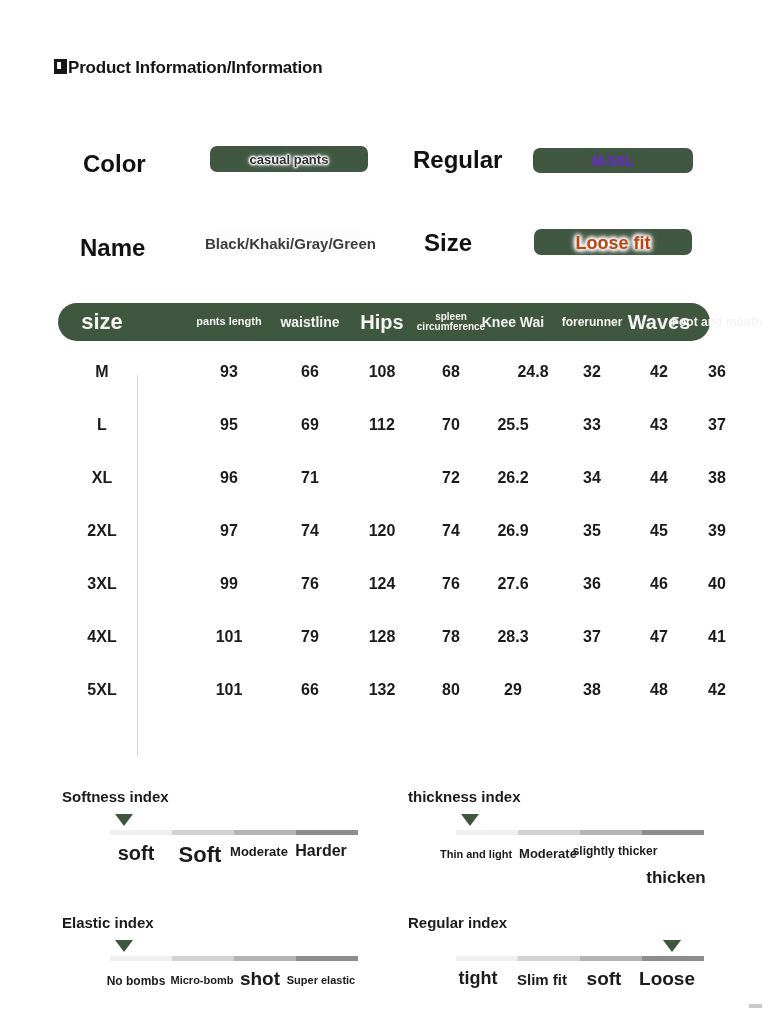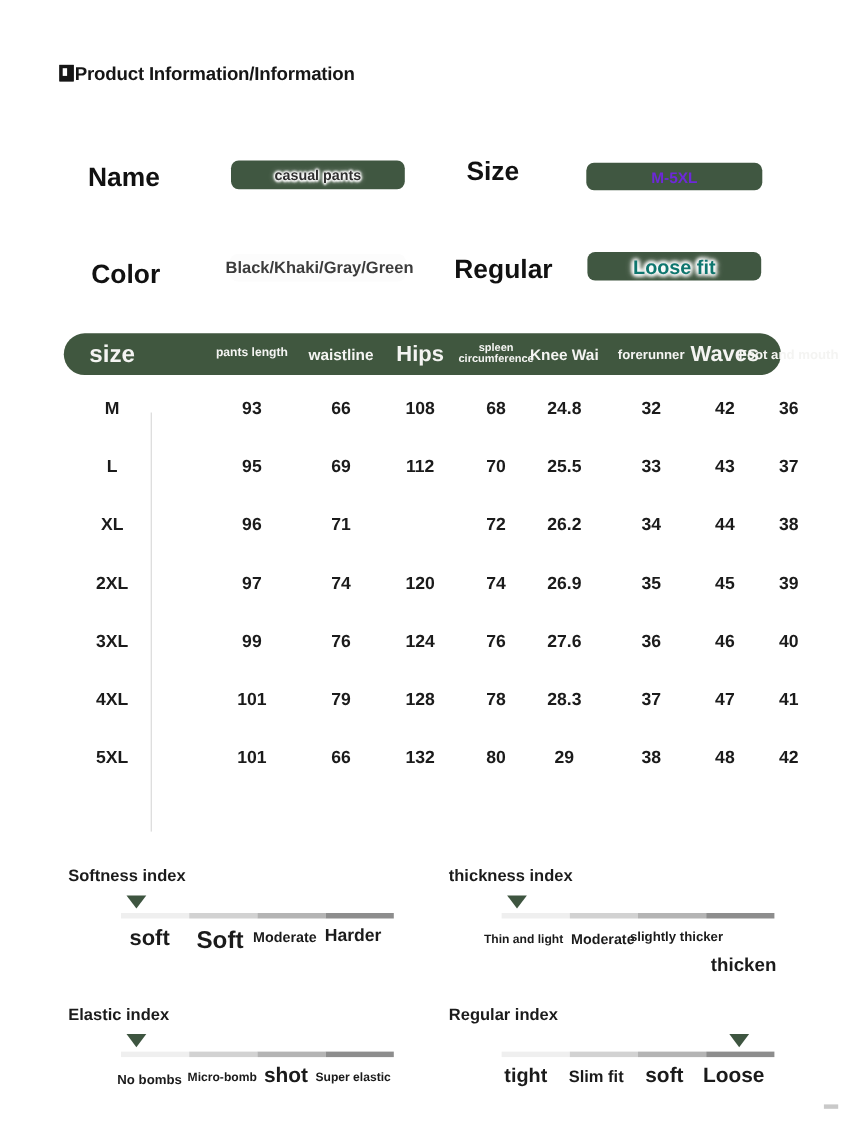--- a/index.html
+++ b/index.html
@@ -109,21 +109,21 @@
     font-size: 15px;
     color: #3c3c3c;
     text-shadow: 0 0 4px #fff, 0 0 7px #fff;
   }
 
   
   .pill-regular { left: 534px; top: 229px; width: 158px; height: 26px; }
   .txt-regular {
     left: 534px; top: 233px; width: 158px;
     font-size: 18px;
-    color: #0f766e;
+    color: #c2410c;
     text-shadow:
        0 0 4px #fff, 0 0 4px #fff, 0 0 8px #fff,
        2px 0 4px #fff, -2px 0 4px #fff, 0 2px 4px #fff, 0 -2px 4px #fff;
   }
 
   
   .table-wrap {
     position: absolute;
     left: 58px;
     top: 303px;
@@ -252,27 +252,27 @@
   }
 </style>
 </head>
 <body>
 
 <div class="section-title"><span class="tofu"></span><span>Product Information/Information</span></div>
 
 <div class="attrs">
 
   <div class="attr-row">
+    <div class="attr-label lab-color">Color</div>
+    <div class="attr-label lab-regular">Regular</div>
+  </div>
+
+  <div class="attr-row">
     <div class="attr-label lab-name">Name</div>
     <div class="attr-label lab-size">Size</div>
-  </div>
-
-  <div class="attr-row">
-    <div class="attr-label lab-color">Color</div>
-    <div class="attr-label lab-regular">Regular</div>
   </div>
 
 </div>
 
 <div class="pill pill-name"></div>
 <div class="pill-text txt-name">casual pants</div>
 
 <div class="pill pill-size"></div>
 <div class="pill-text txt-size">M-5XL</div>
 
@@ -295,21 +295,21 @@
       <div class="th" style="left: 556px; width: 90px; font-size: 20px;">Waves</div>
     </div>
   <div class="tbl-body" id="tbl-body">
     <div class="divider"></div>
   <div class="tr">
         <div class="td" style="left: 0px; width: 88px;">M</div>
         <div class="td" style="left: 126px; width: 90px;">93</div>
         <div class="td" style="left: 208px; width: 88px;">66</div>
         <div class="td" style="left: 280px; width: 88px;">108</div>
         <div class="td" style="left: 348px; width: 90px;">68</div>
-        <div class="td" style="left: 400px; width: 110px;">24.8</div>
+        <div class="td" style="left: 420px; width: 110px;">24.8</div>
         <div class="td" style="left: 494px; width: 80px;">32</div>
         <div class="td" style="left: 556px; width: 90px;">42</div>
         <div class="td" style="left: 610px; width: 98px;">36</div>
       </div>
       <div class="tr">
         <div class="td" style="left: 0px; width: 88px;">L</div>
         <div class="td" style="left: 126px; width: 90px;">95</div>
         <div class="td" style="left: 208px; width: 88px;">69</div>
         <div class="td" style="left: 280px; width: 88px;">112</div>
         <div class="td" style="left: 348px; width: 90px;">70</div>

